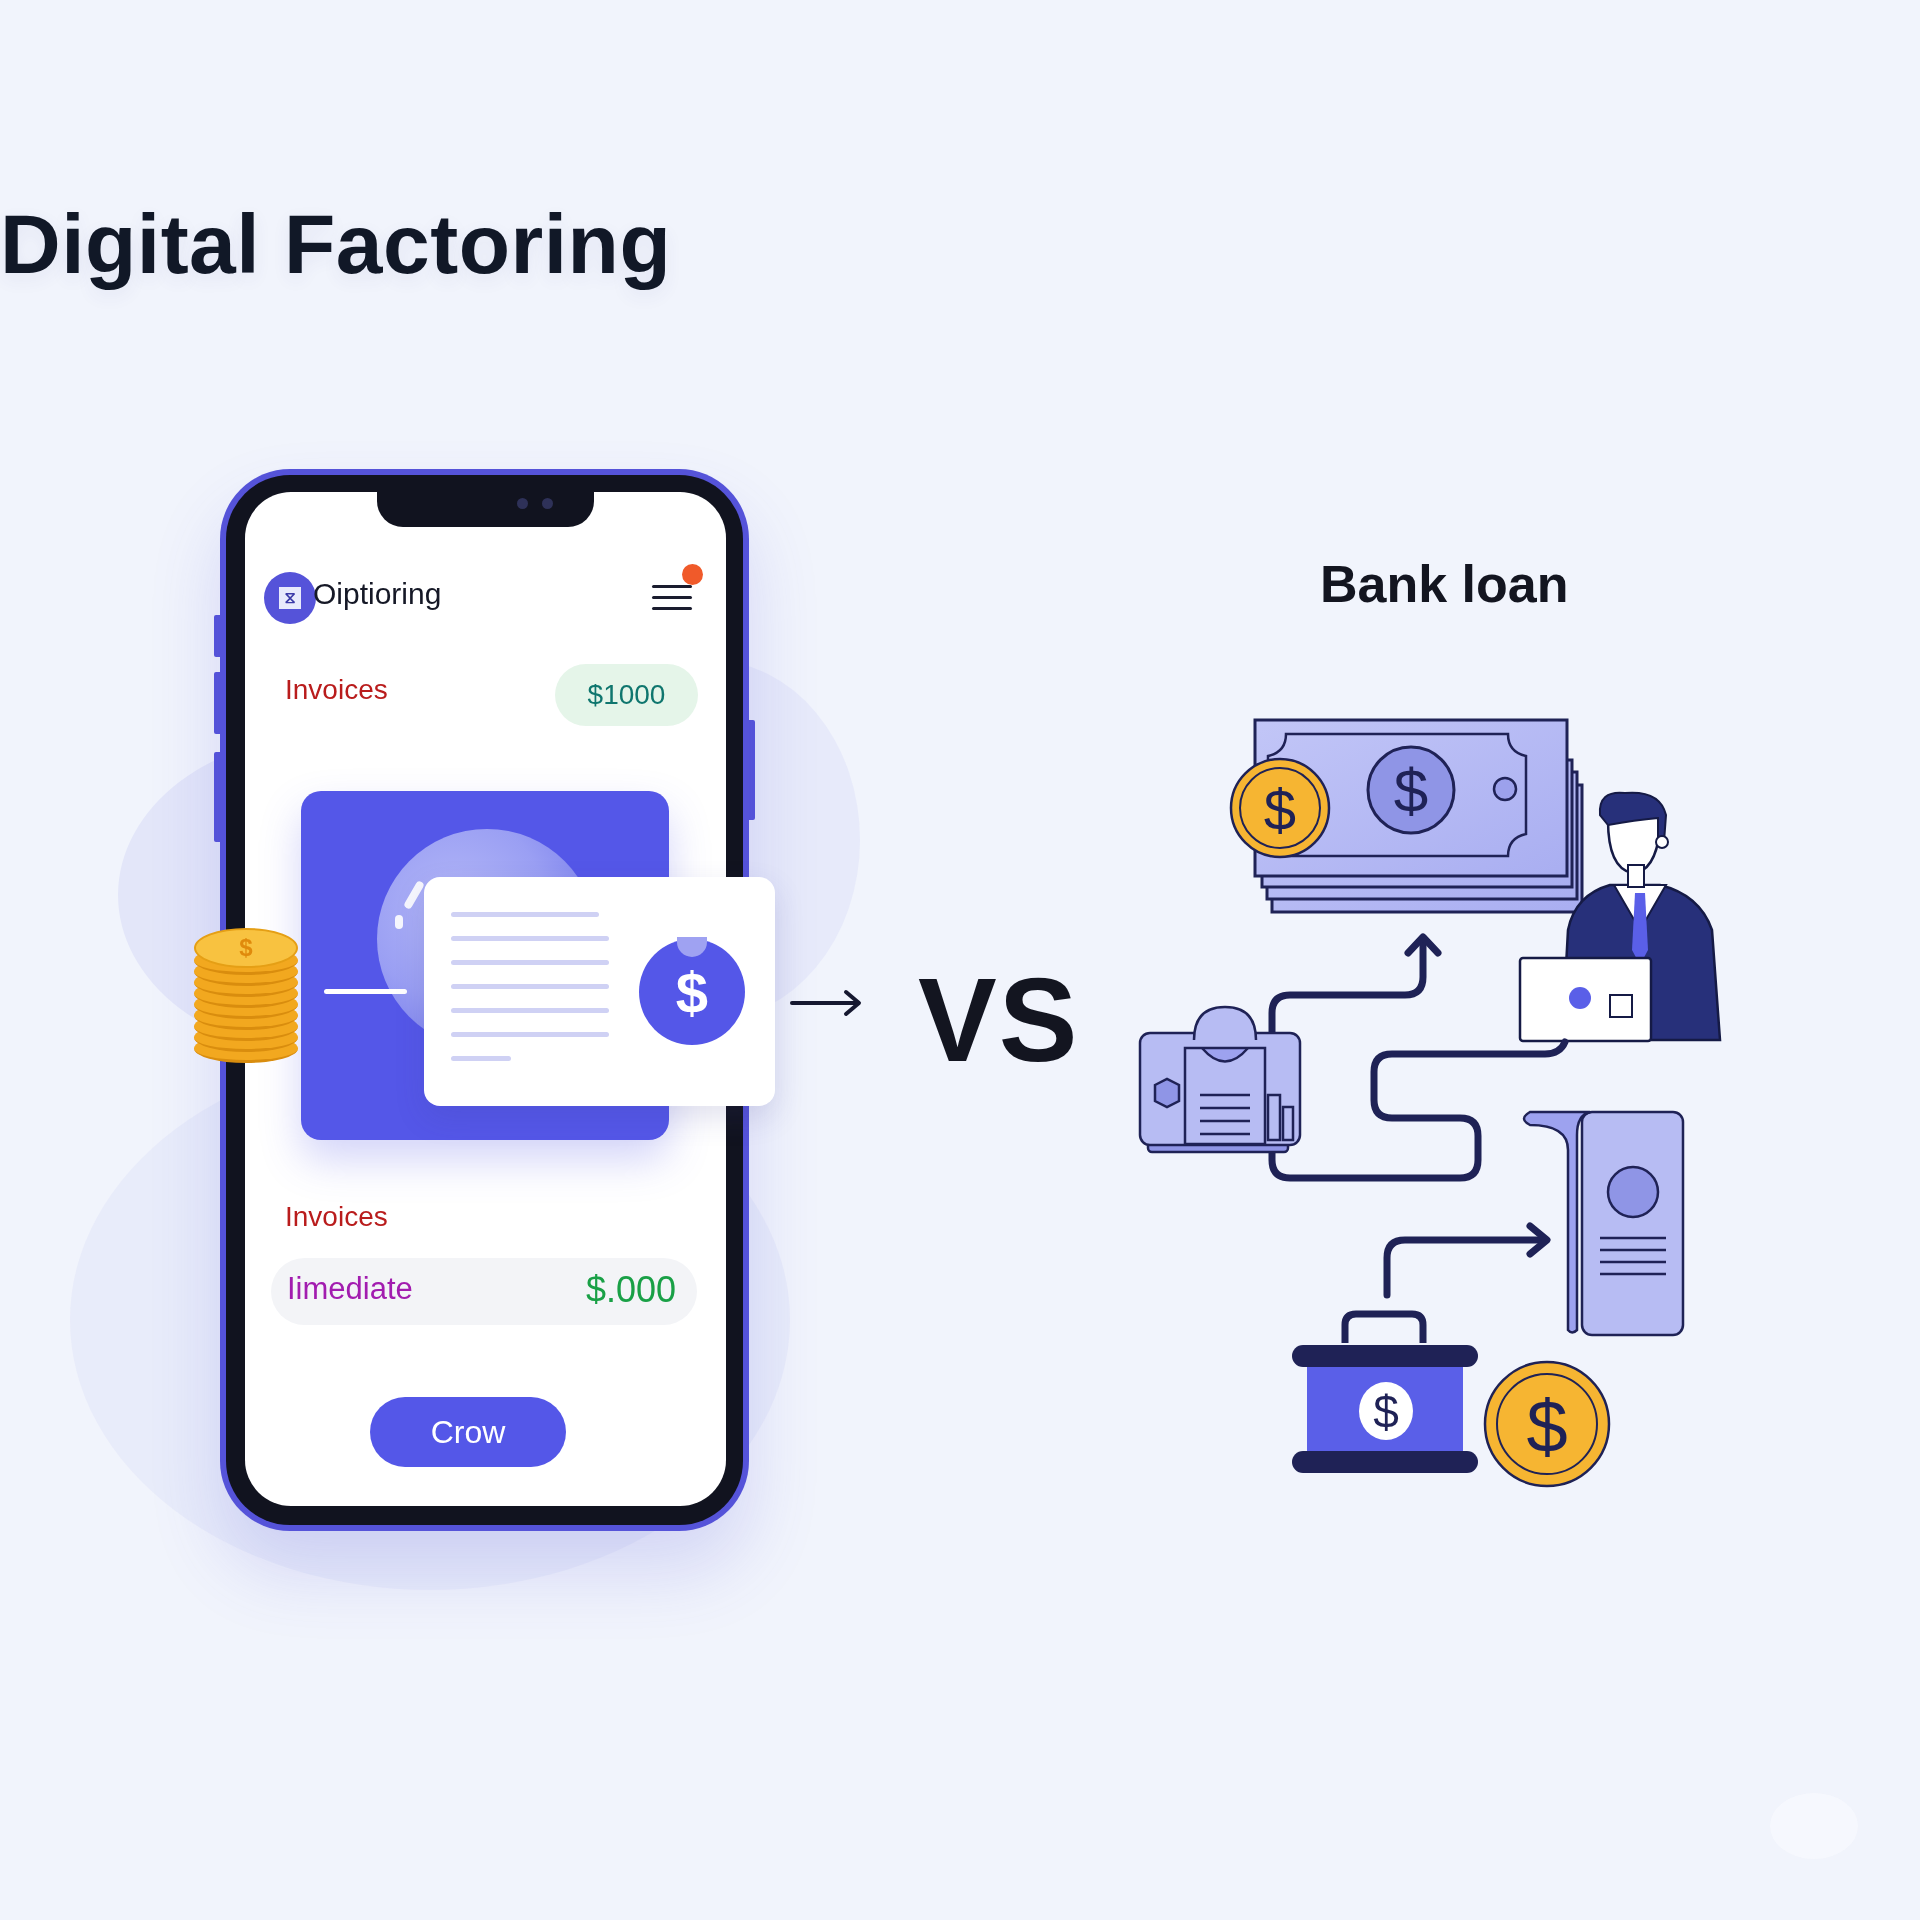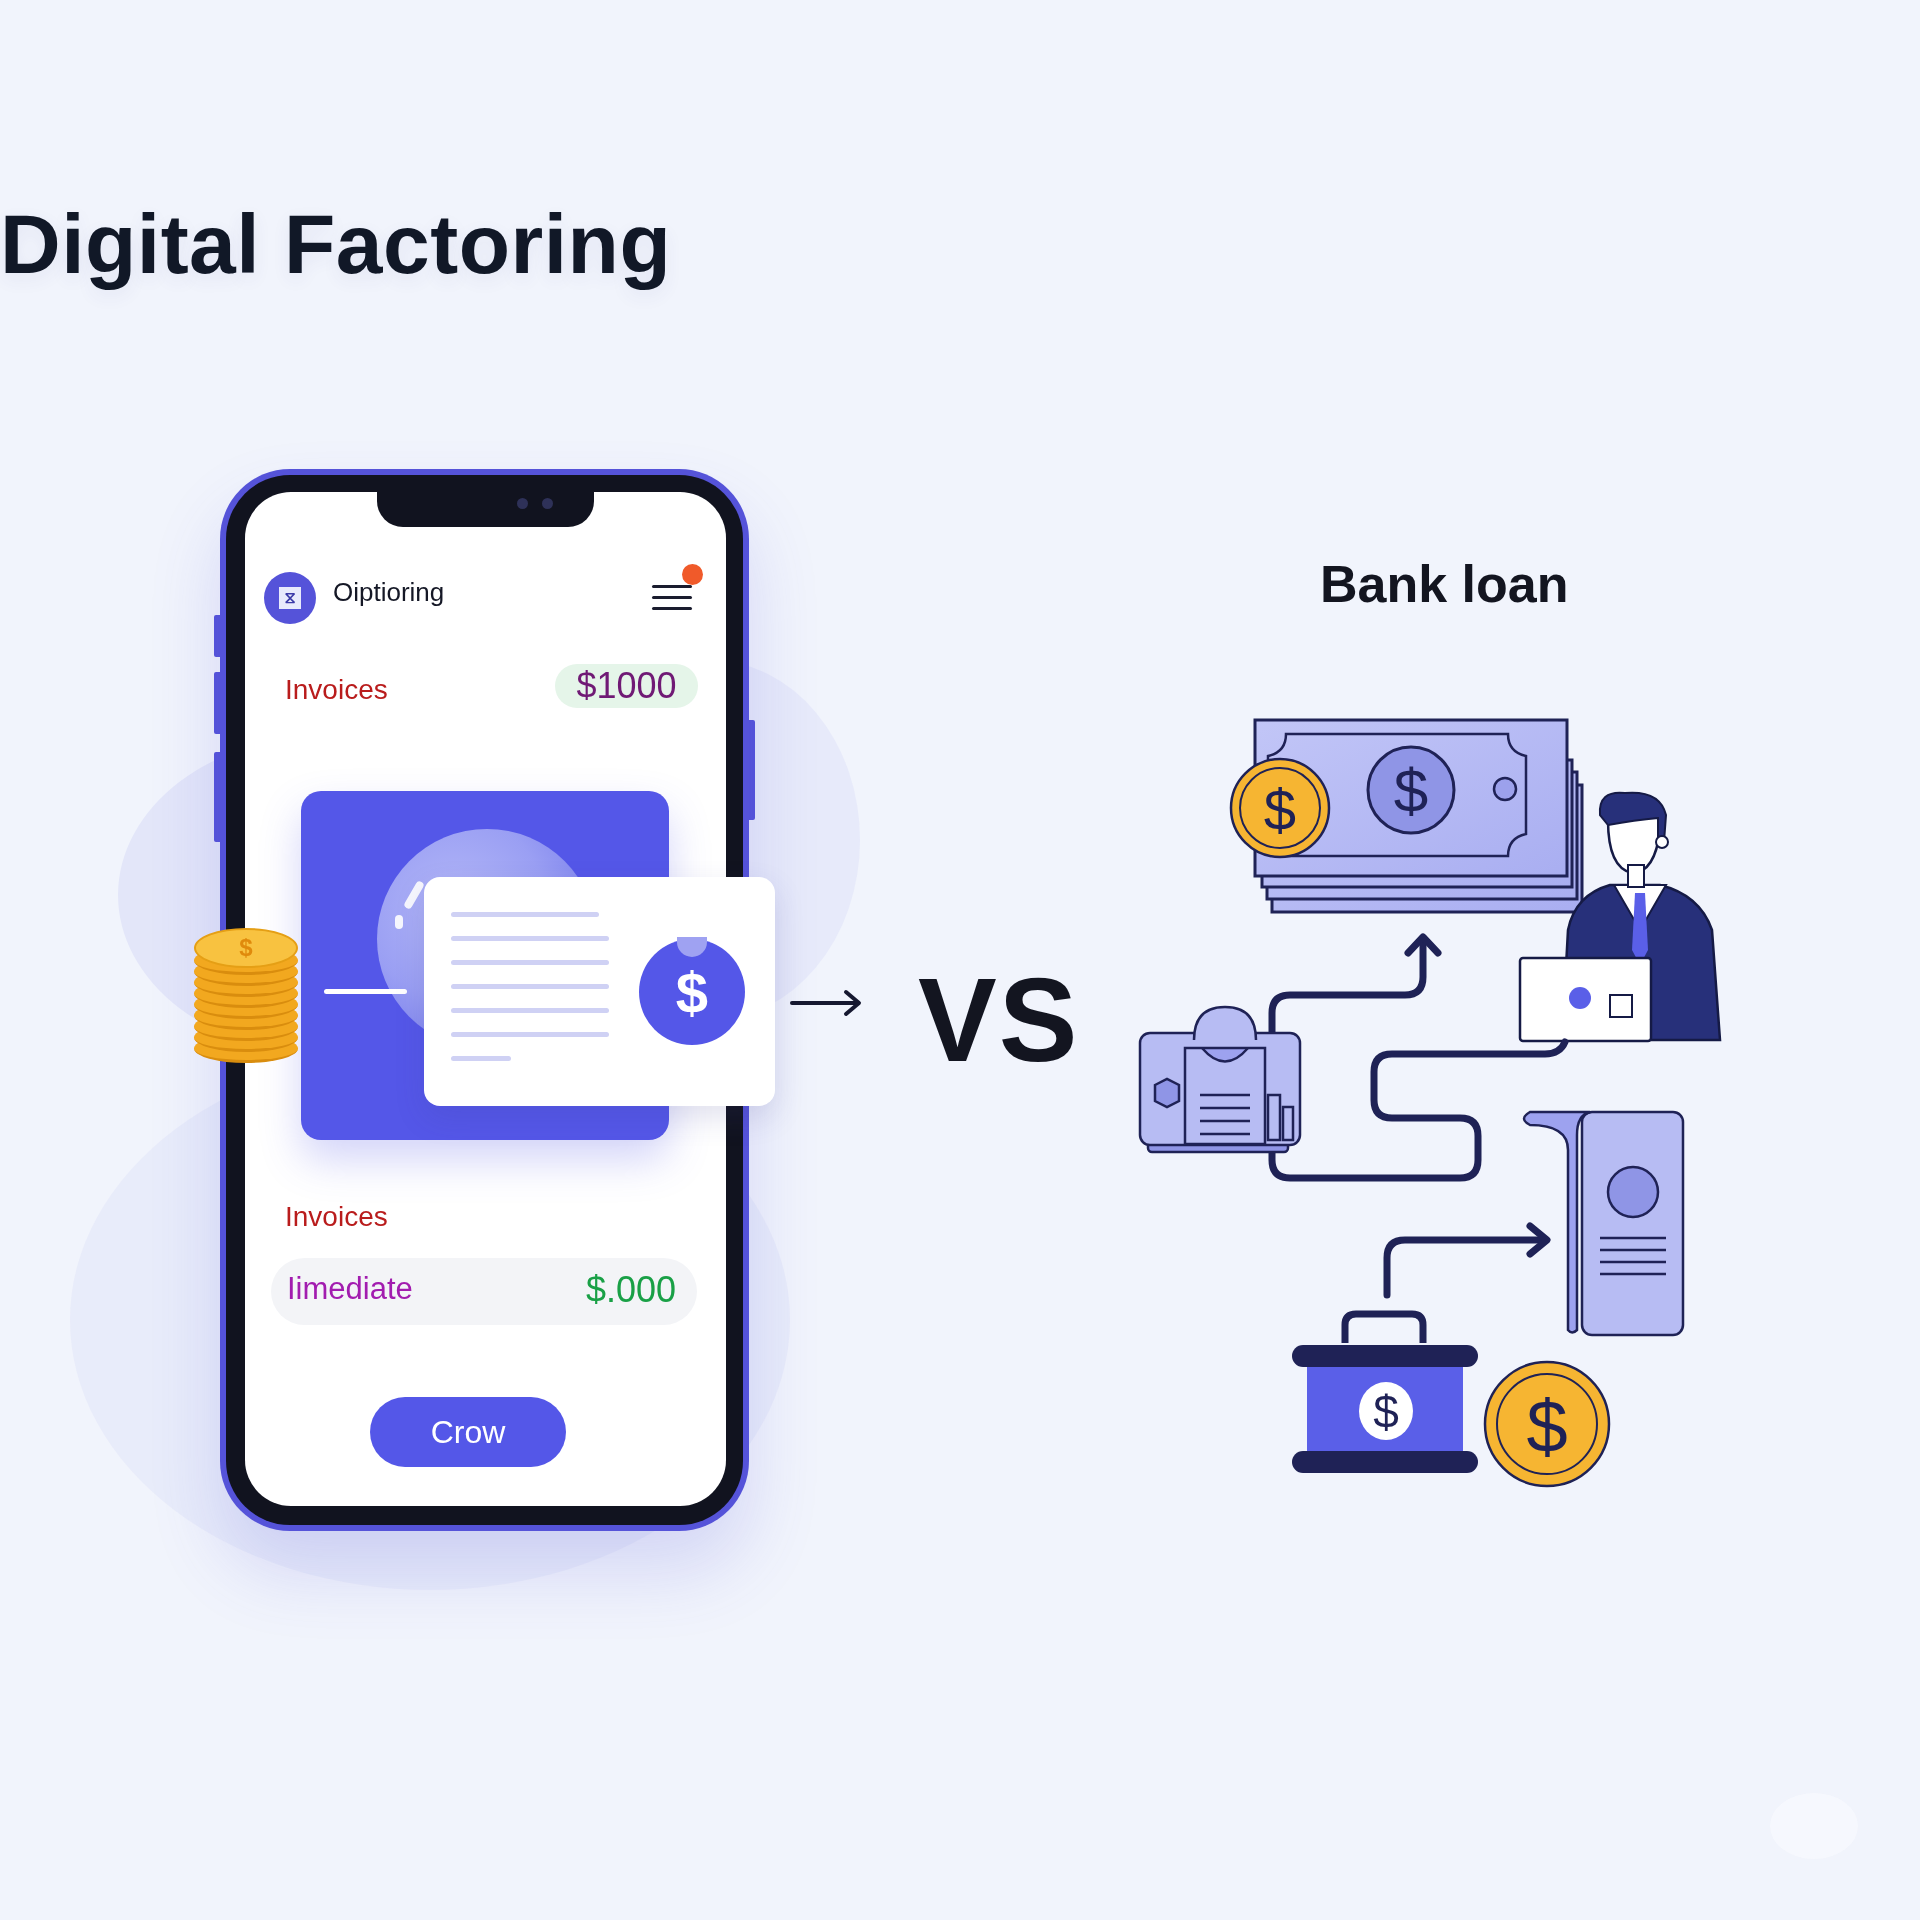--- a/index.html
+++ b/index.html
@@ -36,28 +36,28 @@
   }
   .cam { width: 11px; height: 11px; border-radius: 50%; background: #2e3158; top: 498px; }
   .logo {
     left: 264px; top: 572px; width: 52px; height: 52px; border-radius: 50%;
     background: #5553d9; display: flex; align-items: center; justify-content: center;
   }
   .logo-inner {
     width: 22px; height: 22px; background: #e8eafc; color: #3b3aa8;
     font-size: 16px; line-height: 22px; text-align: center; font-weight: 700;
   }
-  .app-name { left: 333px; top: 577px; font-size: 26px; color: #151826; }
+  .app-name { left: 313px; top: 577px; font-size: 30px; color: #151826; }
   .hamburger { left: 652px; top: 583px; width: 42px; height: 30px; }
   .hamburger span { position: absolute; left: 0; width: 40px; height: 3px; background: #1a1c2e; border-radius: 2px; }
   .notif-dot { left: 682px; top: 564px; width: 21px; height: 21px; border-radius: 50%; background: #f05a2a; }
   .label { font-size: 28px; color: #b91c1c; text-align: center; }
   .pill-amount {
-    left: 555px; top: 664px; width: 143px; height: 44px; border-radius: 31px;
-    background: #e5f5e9; color: #701a75; font-size: 36px; font-weight: 400;
+    left: 555px; top: 664px; width: 143px; height: 62px; border-radius: 31px;
+    background: #e5f5e9; color: #0f766e; font-size: 28px; font-weight: 400;
     display: flex; align-items: center; justify-content: center;
   }
   .card-blue {
     left: 301px; top: 791px; width: 368px; height: 349px; border-radius: 20px;
     background: #5457e8; overflow: hidden;
     box-shadow: 0 20px 40px rgba(84,87,232,0.25);
   }
   .bubble {
     left: 377px; top: 829px; width: 220px; height: 220px; border-radius: 50%;
     background: radial-gradient(circle at 35% 35%, #b8bcf8 0%, #9ea3f4 45%, #7f84ee 75%, #6d72ea 100%);

